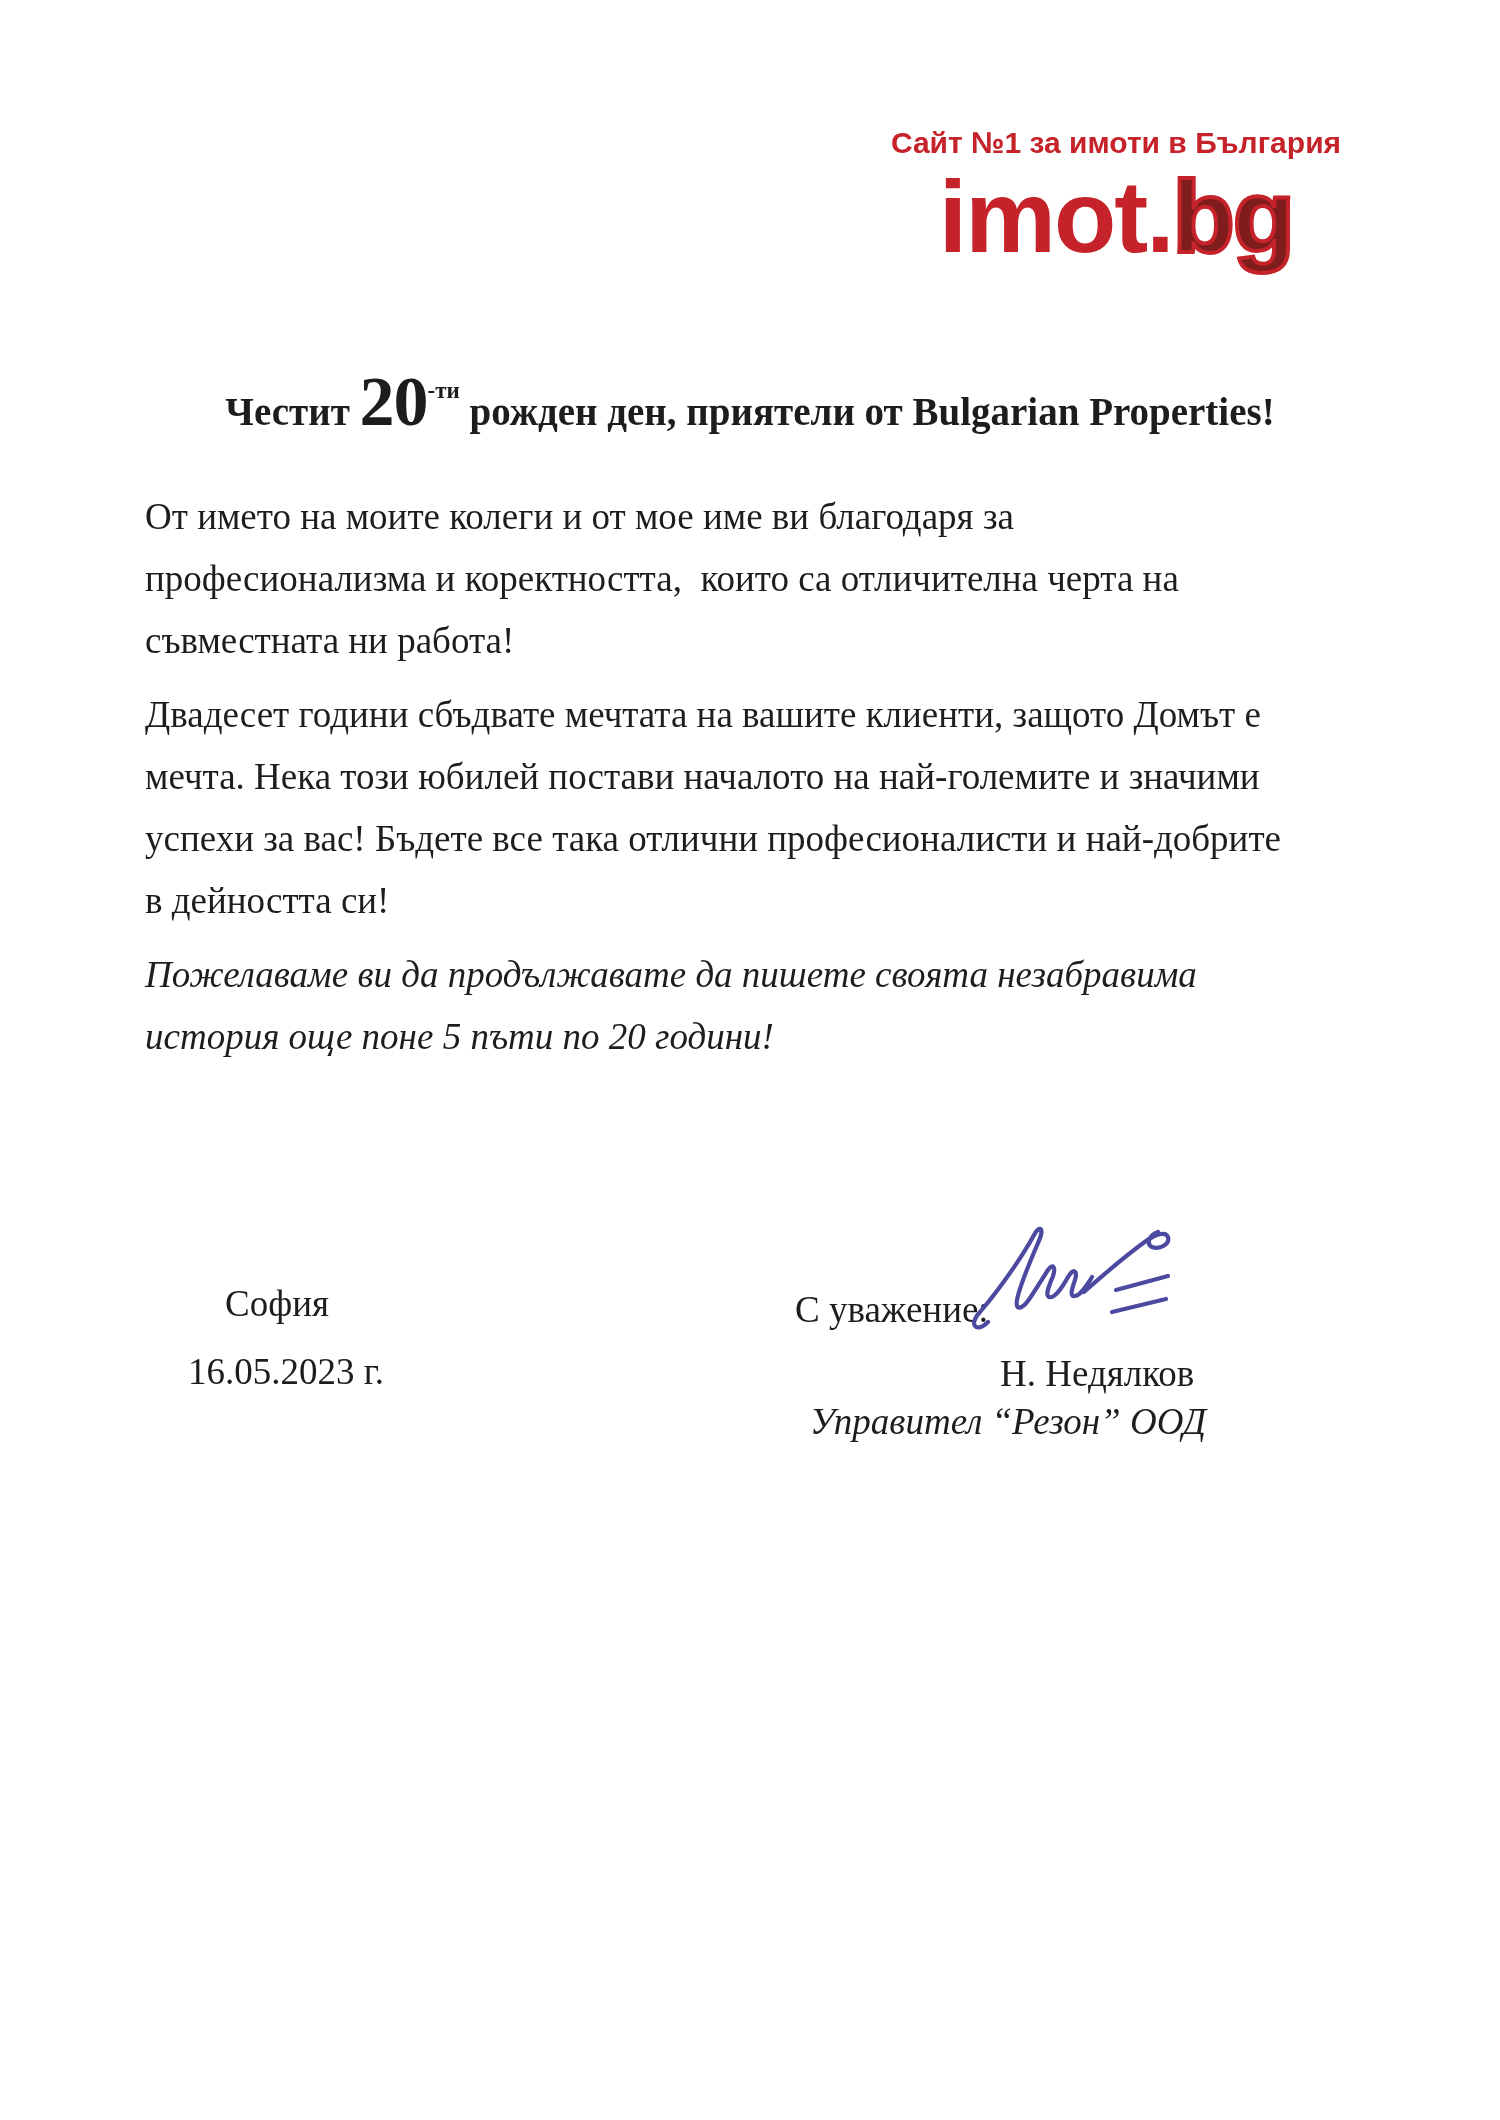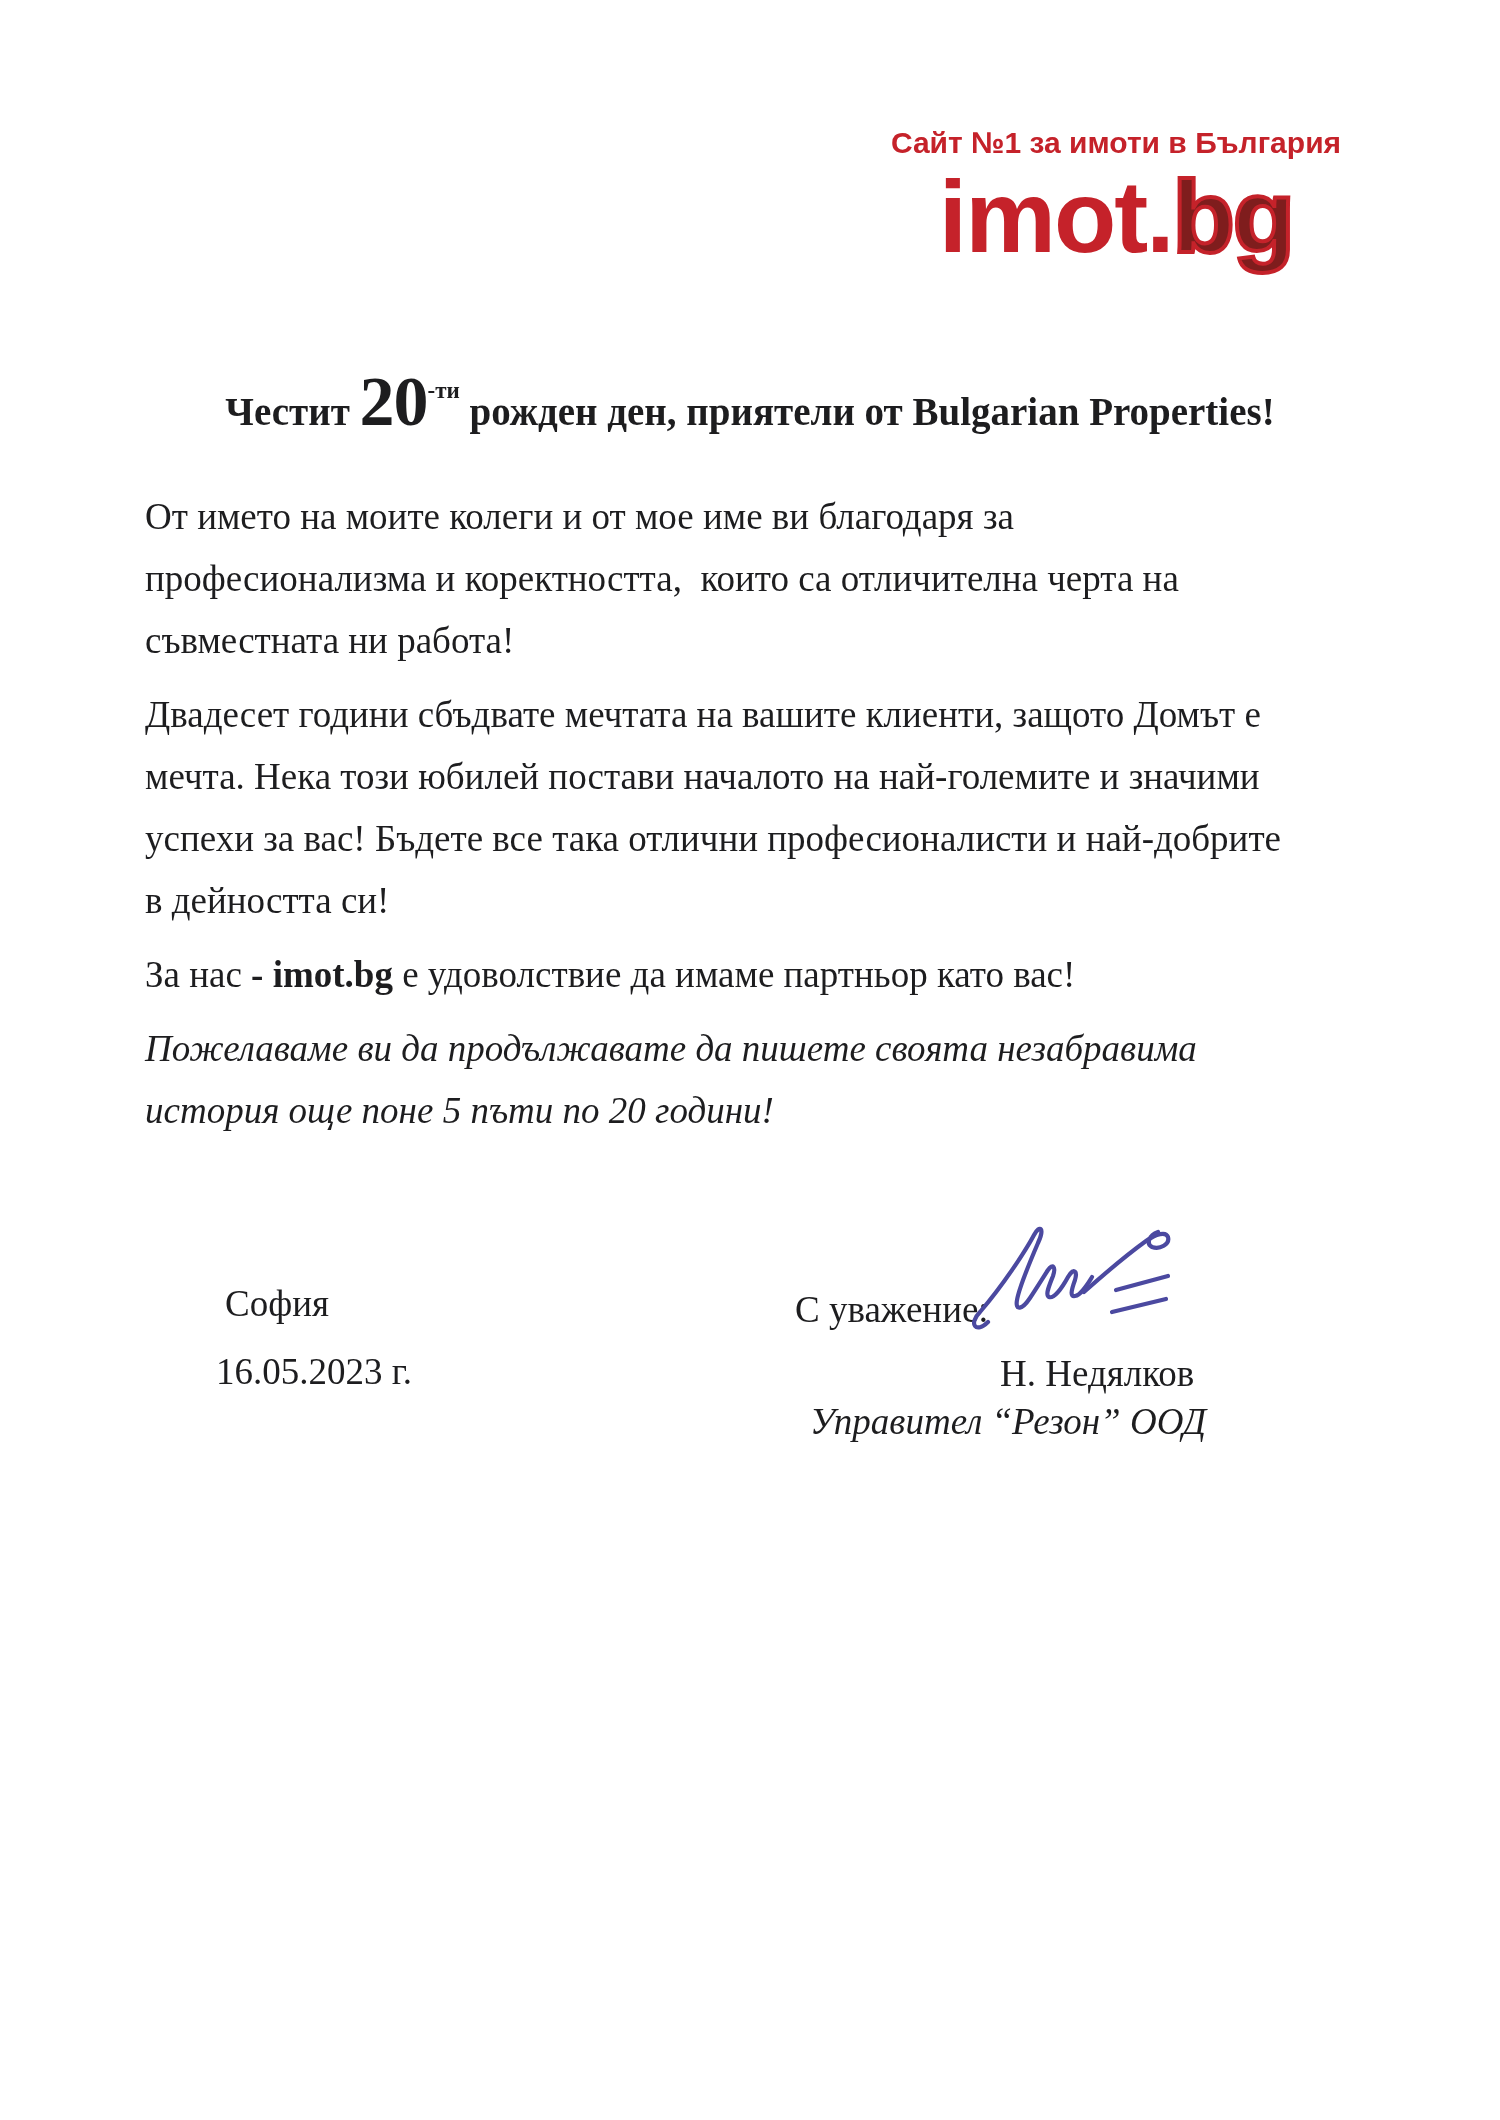--- a/index.html
+++ b/index.html
@@ -71,21 +71,21 @@
   }
   .body-text p {
     margin: 0 0 12px 9px;
     white-space: pre-wrap;
   }
   .p-partner b { font-weight: bold; }
   .p-wish { margin-top: 30px; font-style: italic; }
 
   
   .sig-city   { position: absolute; left: 200px; top: 1282px; font-size: 37px; margin-left: 25px; }
-  .sig-date   { position: absolute; left: 216px; top: 1350px; font-size: 37px; }
+  .sig-date   { position: absolute; left: 188px; top: 1350px; font-size: 37px; }
   .sig-closing{ position: absolute; left: 795px; top: 1288px; font-size: 37px; }
   .sig-svg    { position: absolute; left: 966px; top: 1222px; width: 228px; height: 120px; }
   .sig-name   { position: absolute; left: 1000px; top: 1352px; font-size: 37px; }
   .sig-role   { position: absolute; left: 810px;  top: 1400px; font-size: 37px; font-style: italic; }
 </style>
 </head>
 <body>
 
 <div class="page">
 
@@ -97,21 +97,20 @@
   <h1 class="title"><span>Честит </span><span class="big-num">20</span><span class="sup">-ти</span><span> рожден ден, приятели от Bulgarian Properties!</span></h1>
 
   <div class="body-text">
     <p>От името на моите колеги и от мое име ви благодаря за
 професионализма и коректността,  които са отличителна черта на
 съвместната ни работа!</p>
     <p>Двадесет години сбъдвате мечтата на вашите клиенти, защото Домът е
 мечта. Нека този юбилей постави началото на най-големите и значими
 успехи за вас! Бъдете все така отлични професионалисти и най-добрите
 в дейността си!</p>
-    <p class="p-partner"><span>За нас </span><b>- imot.bg</b><span> е удоволствие да имаме партньор като вас!</span></p>
     <p class="p-wish">Пожелаваме ви да продължавате да пишете своята незабравима
 история още поне 5 пъти по 20 години!</p>
   </div>
 
   <div class="sig-city">София</div>
   <div class="sig-date">16.05.2023 г.</div>
   <div class="sig-closing">С уважение:</div>
 
   <svg class="sig-svg" viewBox="0 0 228 120" fill="none" xmlns="http://www.w3.org/2000/svg">
     <g stroke="#4b49a0" stroke-width="4.2" stroke-linecap="round" fill="none">

